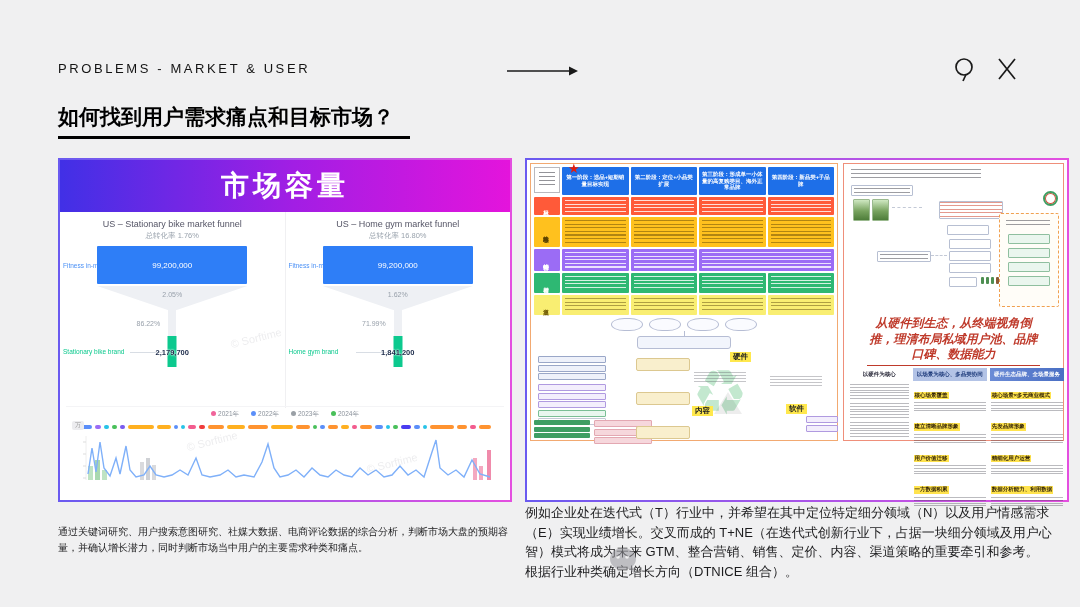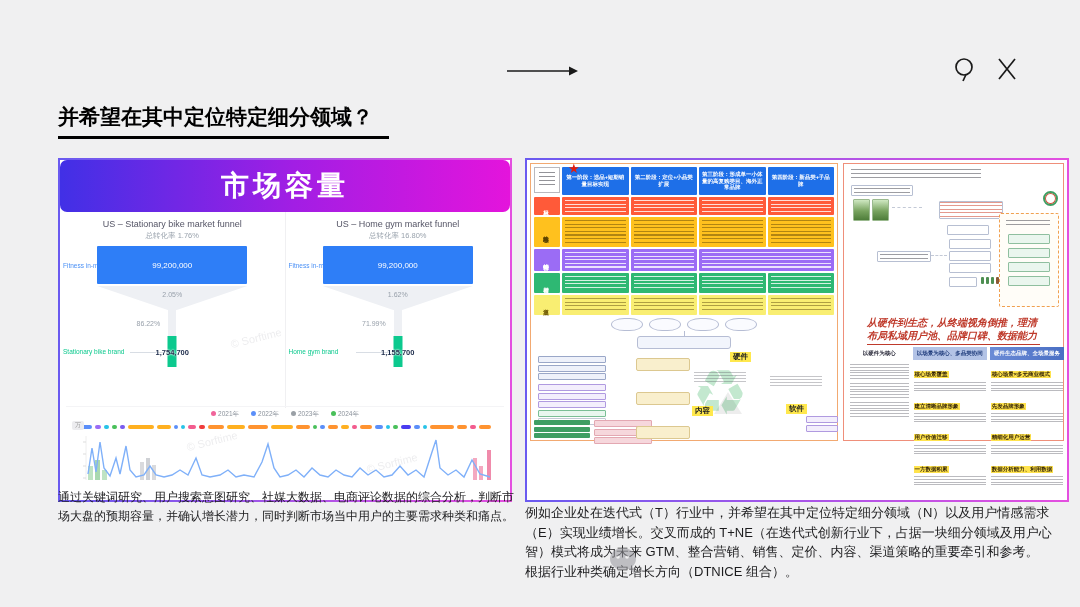--- a/index.html
+++ b/index.html
@@ -98,46 +98,47 @@
   .fl-box{position:absolute;border:1px solid #b7bfd2;background:#fff;border-radius:1px}
   .fl-red{background:repeating-linear-gradient(180deg,rgba(205,70,50,.55) 0 1.1px,transparent 1.1px 3.4px)!important}
   .fl-green{position:absolute;width:15px;height:20px;border:1px solid #9ab98e;border-radius:1px;
     background:linear-gradient(180deg,#cfe8c2,#78a35f 55%,#4e7d3a)}
   .fl-orange{position:absolute;border:1px dashed #f0a050;border-radius:2px;background:#fffdf8}
   .fl-dots{position:absolute;display:flex;gap:2px}
   .fl-dot{width:3px;height:7px;border-radius:1px}
   .fl-wreath{position:absolute;width:11px;height:11px;border:2.5px solid #3f9e63;border-radius:50%;box-shadow:0 0 0 1px #d8513c inset}
   .fl-dash{position:absolute;border-top:1px dashed #c3c9d6}
 
-  .roadcap{font-size:10px;color:#bf3a2b;font-style:italic;font-weight:700;text-align:left;
+  .roadcap{font-size:12px;color:#bf3a2b;font-style:italic;font-weight:700;text-align:center;
     border-bottom:1px solid #bf3a2b;margin:3px 20px 2px;padding-bottom:2px;line-height:1.3}
 
   .gtable{display:grid;grid-template-columns:29% 35.5% 35.5%;column-gap:3px;margin:2px 2px 0}
   .gt-h{font-size:5.5px;font-weight:700;text-align:center;padding:2px 1px;display:flex;align-items:center;
     justify-content:center;height:13px;line-height:1.2;box-sizing:border-box}
   .gt-h1{color:#223;background:#fff}
   .gt-h2{background:#b3c3e6;color:#1d3a7a}
   .gt-h3{background:linear-gradient(90deg,#6b8bd6,#4a6fc4);color:#fff}
   .gt-b{padding:2px 1px 0}
   .hl{background:#ffe34d;font-weight:700;color:#35260a;font-size:5.5px;display:inline-block;line-height:1.35;padding:0 1px}
   .gt-tx{height:9px;background:repeating-linear-gradient(180deg,rgba(60,60,72,.35) 0 1px,transparent 1px 2.8px);margin:1.5px 0 3px}
 
   
-  .cap-market{position:absolute;left:58px;top:488px;width:460px;font-size:12px;line-height:1.6;color:#1c1c1e}
+  .cap-market{position:absolute;left:58px;top:524px;width:460px;font-size:10px;line-height:1.6;color:#1c1c1e}
   .cap-growth{position:absolute;left:525px;top:503px;width:550px;font-size:13px;line-height:1.5;color:#1c1c1e}
 
   
   .bigwm{position:absolute;left:608px;top:546px;display:flex;align-items:center;gap:10px;color:#97979d;opacity:.55;
     font-size:30px;font-weight:700;pointer-events:none;white-space:nowrap;z-index:5}
 </style>
 </head>
 <body>
 
 <div class="slide">
 
+  <div class="eyebrow">PROBLEMS - MARKET &amp; USER</div>
   <div class="arrow-wrap">
     <svg width="72" height="12" viewBox="0 0 72 12">
         <line x1="0" y1="6" x2="62" y2="6" stroke="#1a1a1a" stroke-width="1.6"></line>
         <polygon points="62,1.5 71,6 62,10.5" fill="#1a1a1a"></polygon>
       </svg>
   </div>
   <div class="top-icons">
     <div class="icon-btn">
       <svg width="24" height="26" viewBox="0 0 24 26">
           <circle cx="11" cy="11" r="8" fill="none" stroke="#1a1a1a" stroke-width="1.7"></circle>
@@ -145,24 +146,24 @@
         </svg>
     </div>
     <div class="icon-btn">
       <svg width="24" height="26" viewBox="0 0 24 26">
           <line x1="4" y1="3" x2="20" y2="23" stroke="#1a1a1a" stroke-width="1.7"></line>
           <line x1="20" y1="3" x2="4" y2="23" stroke="#1a1a1a" stroke-width="1.7"></line>
         </svg>
     </div>
   </div>
 
-  <div class="title-left">并希望在其中定位特定细分领域？</div>
+  <div class="title-left">如何找到用户需求痛点和目标市场？</div>
 
   <div class="panel market">
-    <div class="panel-head" style="background: linear-gradient(90deg, rgb(65, 48, 230), rgb(162, 30, 228) 52%, rgb(228, 20, 220)); border-radius: 7px;">市场容量</div>
+    <div class="panel-head" style="background: linear-gradient(90deg, rgb(65, 48, 230), rgb(162, 30, 228) 52%, rgb(228, 20, 220));">市场容量</div>
     <div class="mbody">
       <div class="funnels" id="funnels">
           <div class="funnel">
             <div class="f-title">US – Stationary bike market funnel</div>
             <div class="f-sub">总转化率 1.76%</div>
             <div class="f-top">
               <span class="f-lab" style="color: rgb(74, 144, 245);">Fitness in-ma... →</span>
               <div class="f-bigbar" style="background: rgb(46, 126, 247);">99,200,000</div>
             </div>
             <div class="f-conv">
@@ -170,21 +171,21 @@
               <span class="f-pct">2.05%</span>
             </div>
             <div class="f-connrow">
               <div class="f-connbar"></div>
               <span class="f-pct2">86.22%</span>
             </div>
             <div class="f-srow">
               <span class="f-slab" style="color: rgb(12, 201, 142);">Stationary bike brand</span>
               <div class="f-line"></div>
               <div class="f-vbar" style="background: rgb(12, 201, 142);"></div>
-              <span class="f-val">1,754,700</span>
+              <span class="f-val">2,179,700</span>
             </div>
           </div>
           <div class="funnel">
             <div class="f-title">US – Home gym market funnel</div>
             <div class="f-sub">总转化率 16.80%</div>
             <div class="f-top">
               <span class="f-lab" style="color: rgb(74, 144, 245);">Fitness in-ma... →</span>
               <div class="f-bigbar" style="background: rgb(46, 126, 247);">99,200,000</div>
             </div>
             <div class="f-conv">
@@ -192,21 +193,21 @@
               <span class="f-pct">1.62%</span>
             </div>
             <div class="f-connrow">
               <div class="f-connbar"></div>
               <span class="f-pct2">71.99%</span>
             </div>
             <div class="f-srow">
               <span class="f-slab" style="color: rgb(12, 201, 142);">Home gym brand</span>
               <div class="f-line"></div>
               <div class="f-vbar" style="background: rgb(12, 201, 142);"></div>
-              <span class="f-val">1,155,700</span>
+              <span class="f-val">1,841,200</span>
             </div>
           </div>
         </div>
       <div class="trend">
         <div class="t-legend" id="trendLegend">
             <span><span class="t-dot" style="background: rgb(240, 100, 154);"></span>2021年</span>
             <span><span class="t-dot" style="background: rgb(91, 143, 249);"></span>2022年</span>
             <span><span class="t-dot" style="background: rgb(154, 160, 166);"></span>2023年</span>
             <span><span class="t-dot" style="background: rgb(73, 192, 90);"></span>2024年</span>
           </div>

